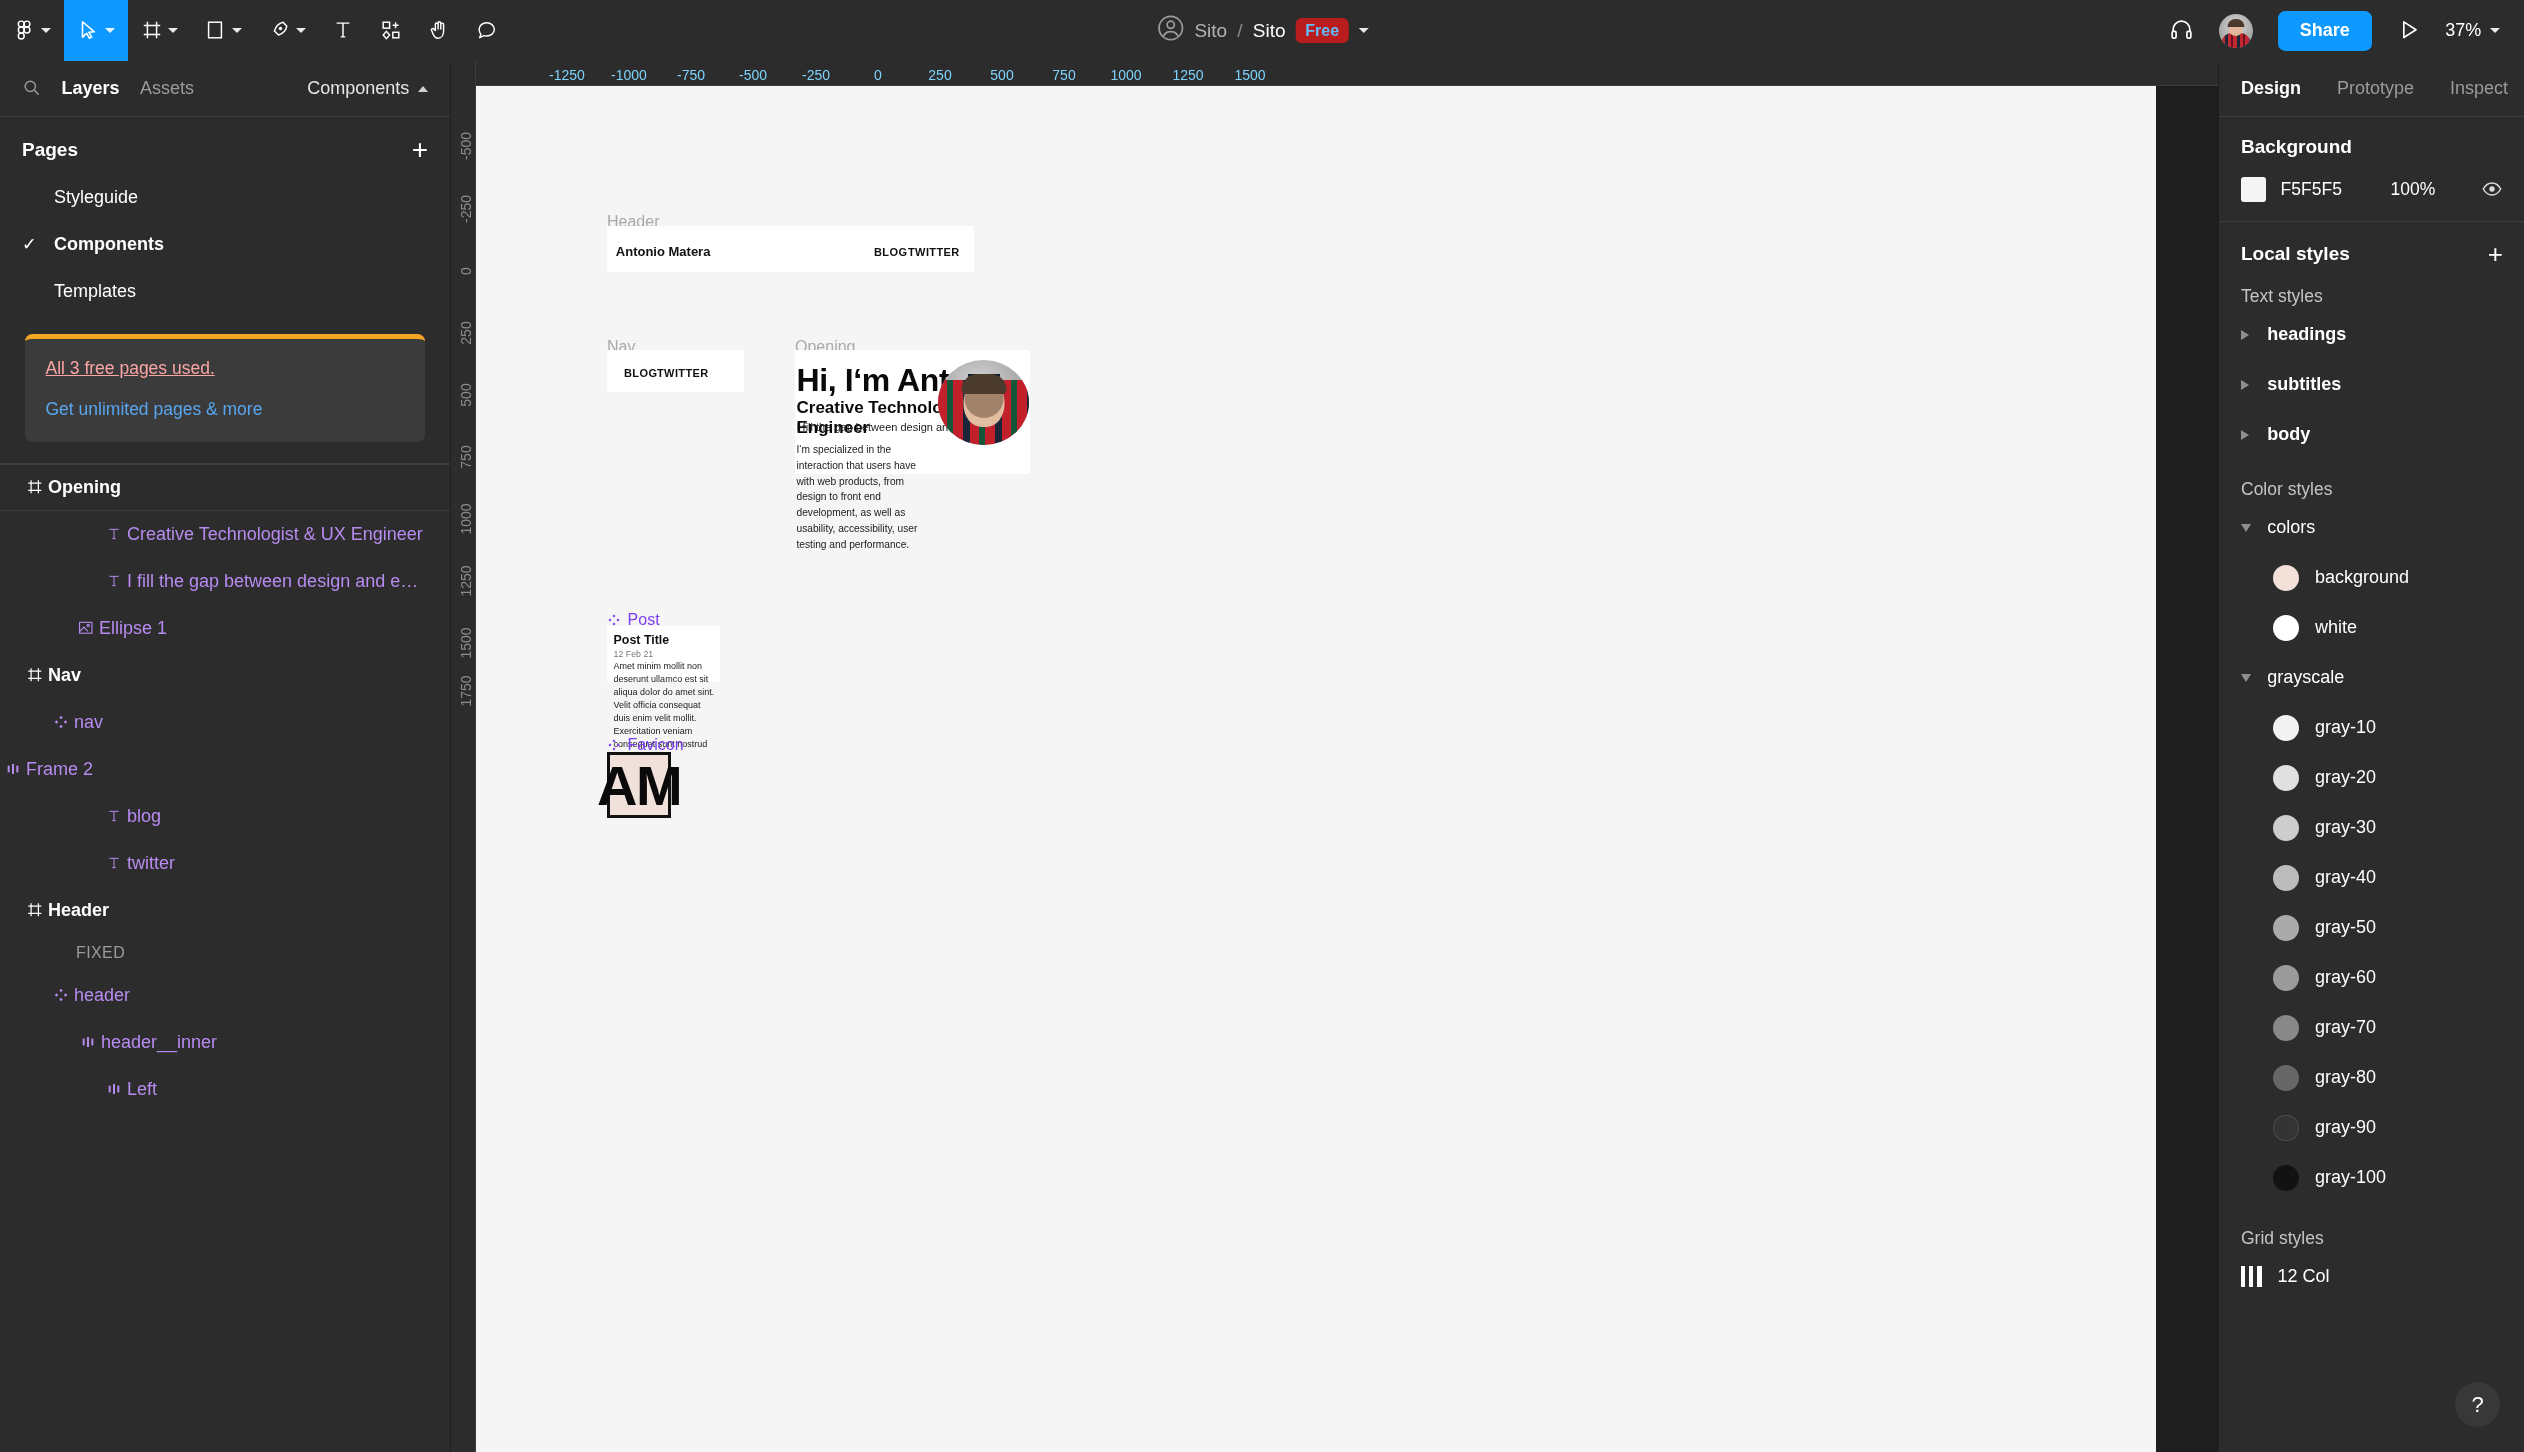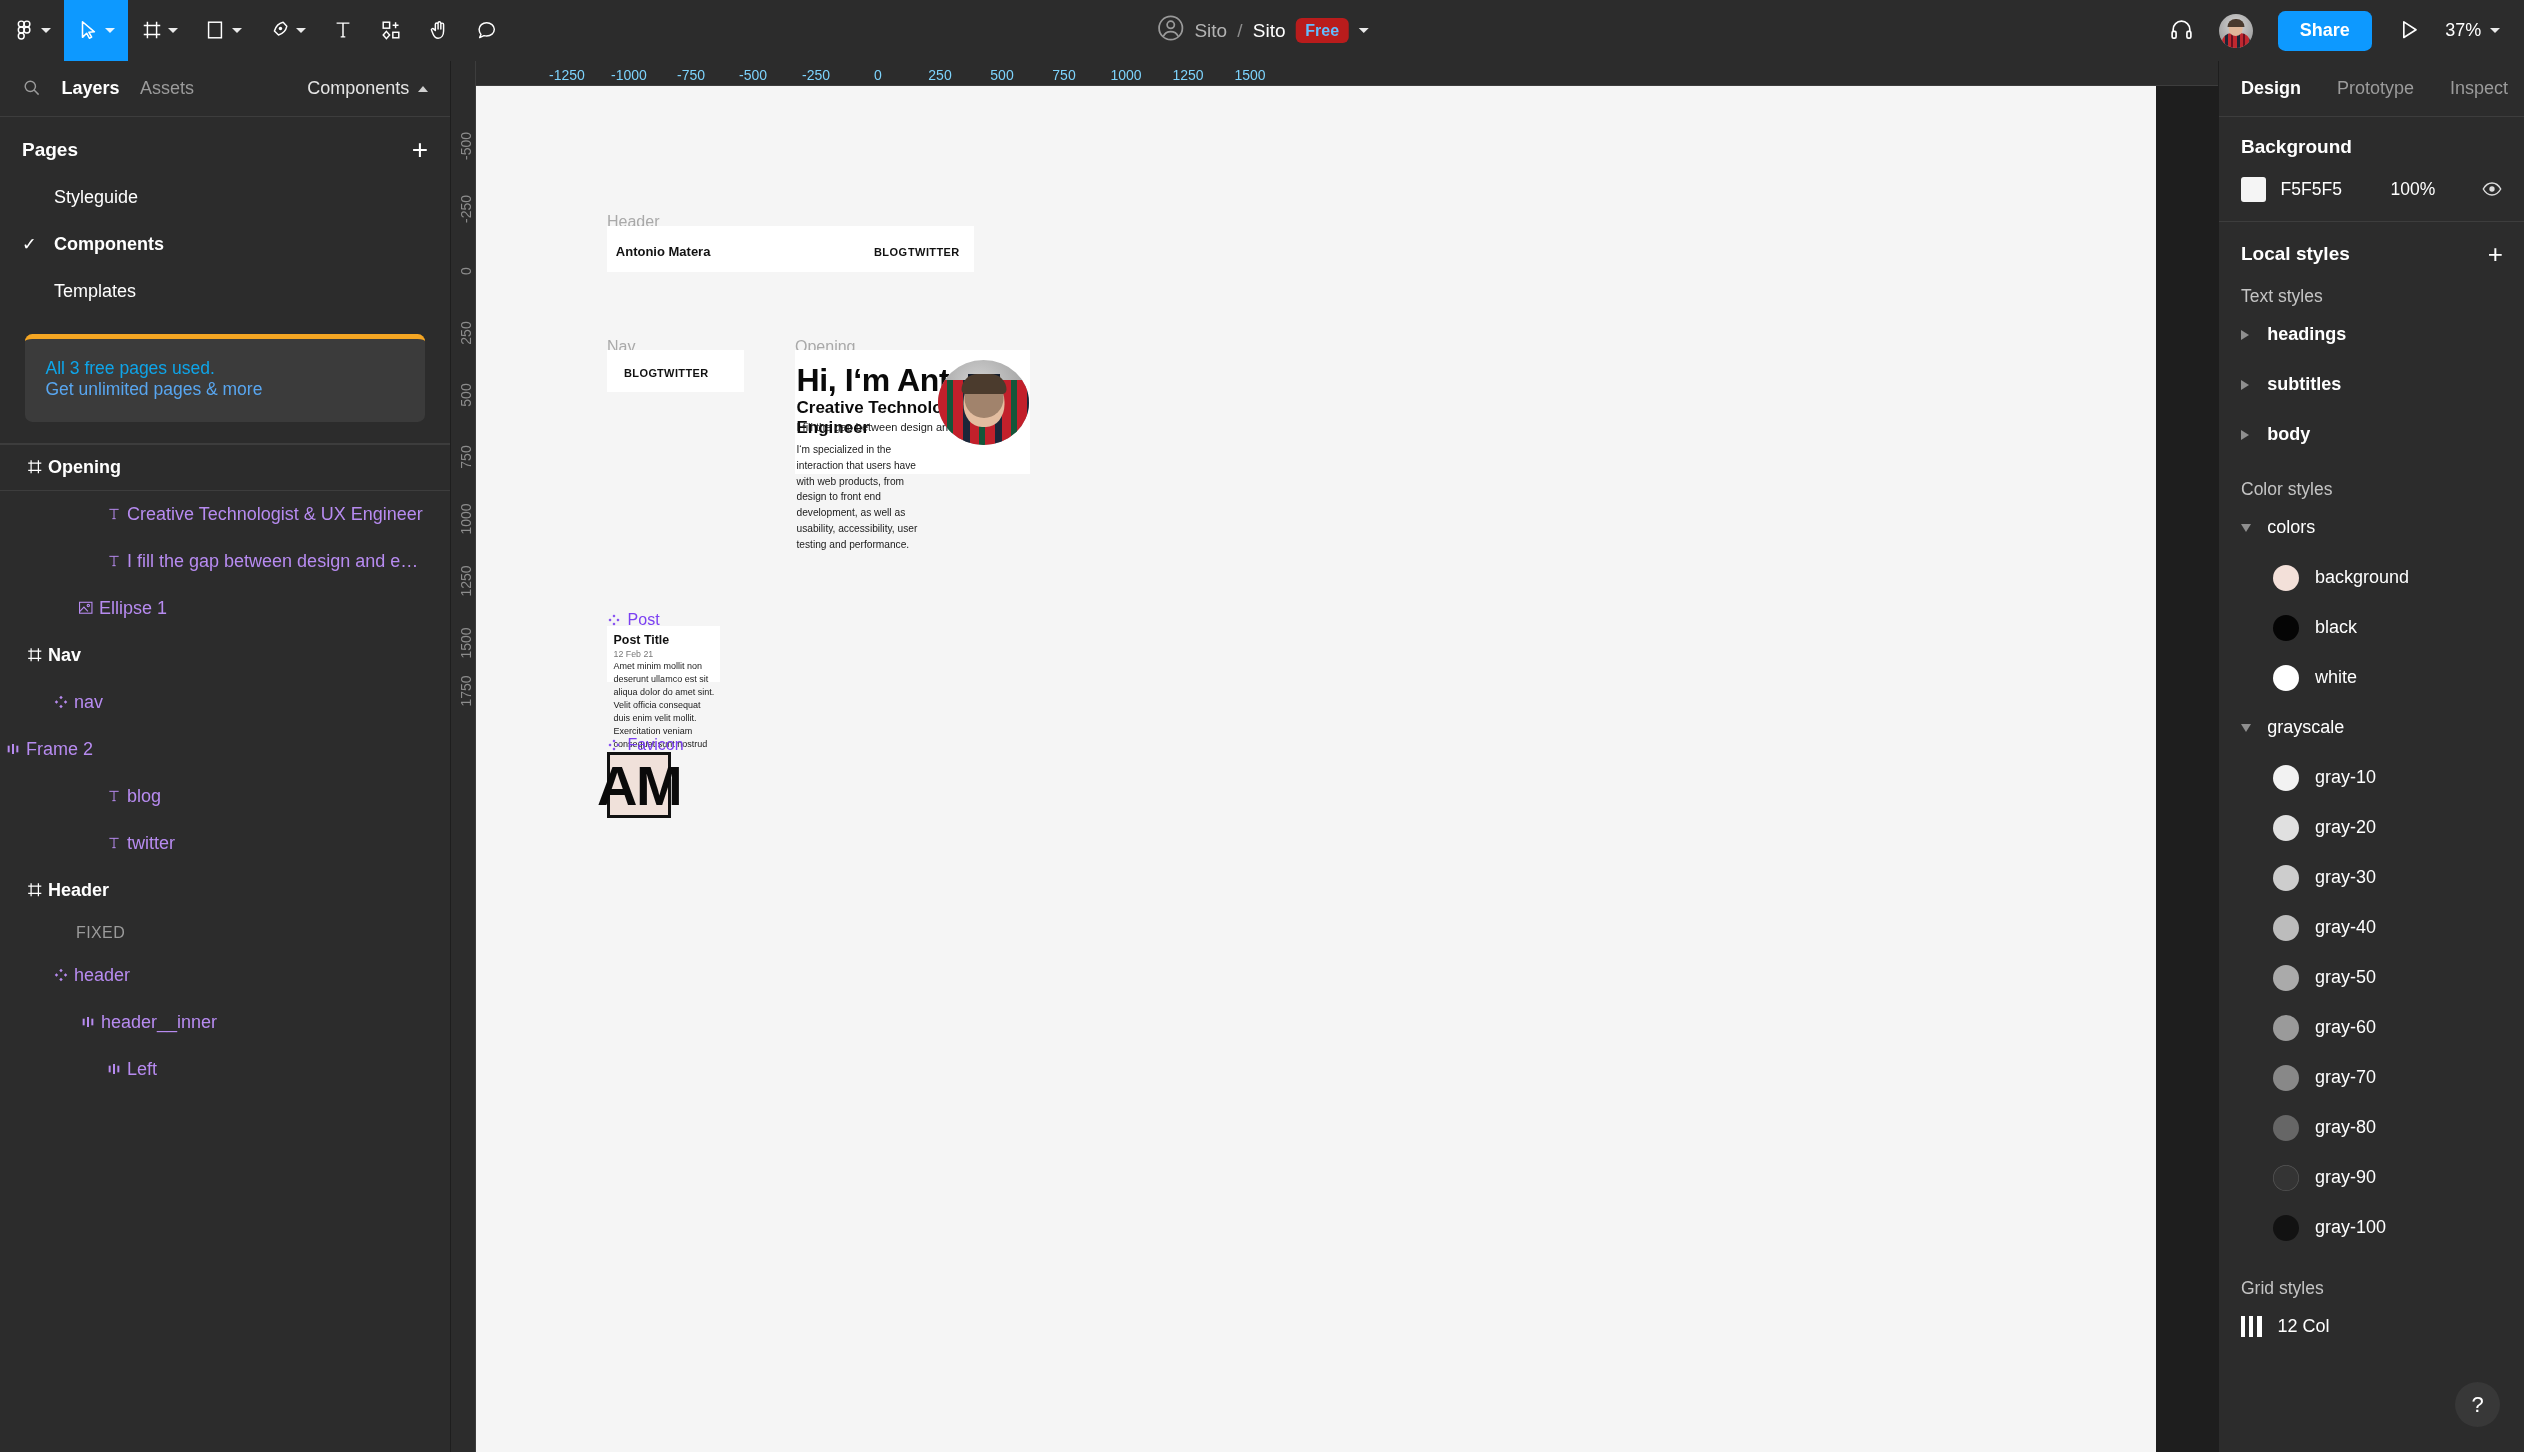--- a/index.html
+++ b/index.html
@@ -81,21 +81,21 @@
   .pages-title { font-size: 19px; font-weight: bold; color: #ffffff; }
   .plus-btn { margin-left: auto; color: #ffffff; font-size: 28px; line-height: 1; cursor: pointer; font-weight: 300; }
   .page-item { display: flex; align-items: center; height: 47px; padding: 0 22px; font-size: 18px; color: #ffffff; cursor: pointer; }
   .page-check { width: 32px; font-size: 17.5px; color: #ffffff; flex: 0 0 32px; }
   .page-item.is-active .page-label { font-weight: bold; }
 
   .upgrade-card {
     margin: 19px 25px 17.5px; background: #3b3b3b; border-radius: 7.3px;
     border-top: 5.1px solid #f5a623; padding: 19px 20.5px 22px;
   }
-  .upgrade-line1 { font-size: 17.5px; color: #0ea5e9; margin-bottom: 0; }
+  .upgrade-line1 { font-size: 17.5px; color: #fca5a5; margin-bottom: 20px; text-decoration: underline; }
   .upgrade-link { font-size: 17.5px; color: #58a6f0; cursor: pointer; }
 
   .layers-scroll { flex: 1; overflow: hidden; position: relative; }
   .layer-row { display: flex; align-items: center; height: 47px; padding-right: 11.7px; font-size: 18px; cursor: pointer; white-space: nowrap; }
   .layer-row.section { border-top: 0.7px solid #3d3d3d; border-bottom: 0.7px solid #3d3d3d; }
   .layer-ico { width: 26px; flex: 0 0 26px; display: flex; align-items: center; justify-content: center; }
   .layer-name { overflow: hidden; text-overflow: ellipsis; }
   .name-frame { color: #ffffff; font-weight: bold; }
   .name-inst { color: #b78bf0; }
   .name-fixed { color: #9b9b9b; font-size: 16px; letter-spacing: 0.4px; }
@@ -642,24 +642,20 @@
 
       <div class="style-row indent-2">
         <span class="tri down"></span>
         <span class="style-name">colors</span>
       </div>
       <div class="style-row indent-1">
         <span class="dot" style="background:#f3e0d9"></span>
         <span class="style-name">background</span>
       </div>
       <div class="style-row indent-1">
-        <span class="dot" style="background:#050505"></span>
-        <span class="style-name">black</span>
-      </div>
-      <div class="style-row indent-1">
         <span class="dot" style="background:#ffffff"></span>
         <span class="style-name">white</span>
       </div>
 
       <div class="style-row indent-2">
         <span class="tri down"></span>
         <span class="style-name">grayscale</span>
       </div>
       <div class="style-row indent-1">
         <span class="dot" style="background:#f2f2f2"></span>

